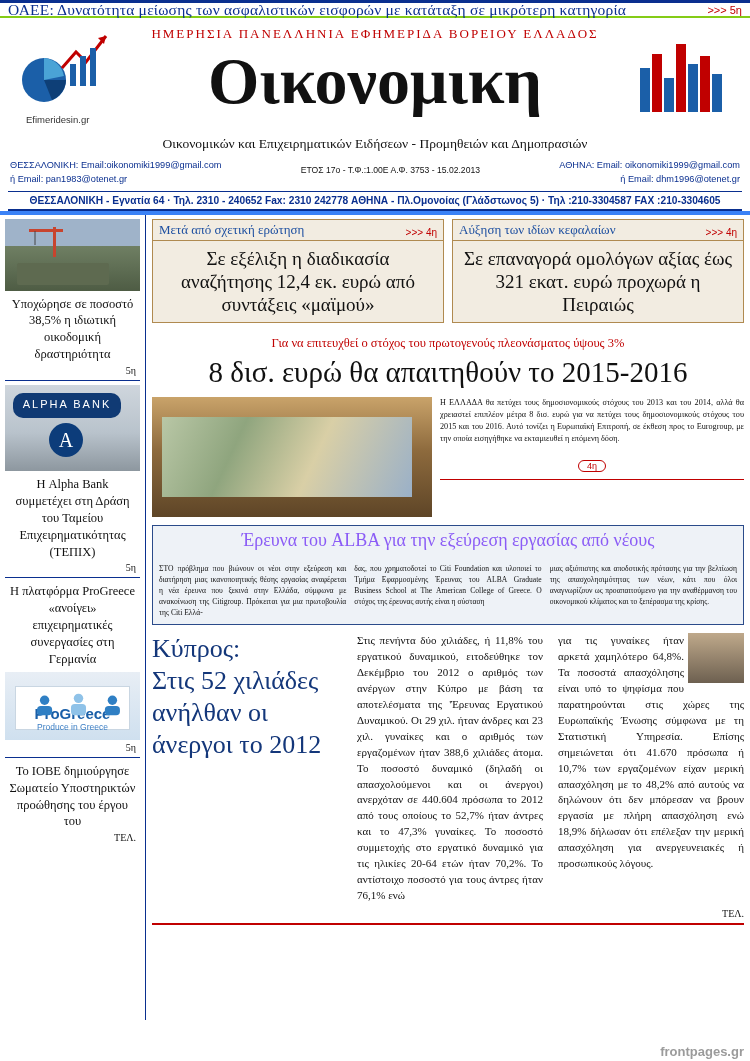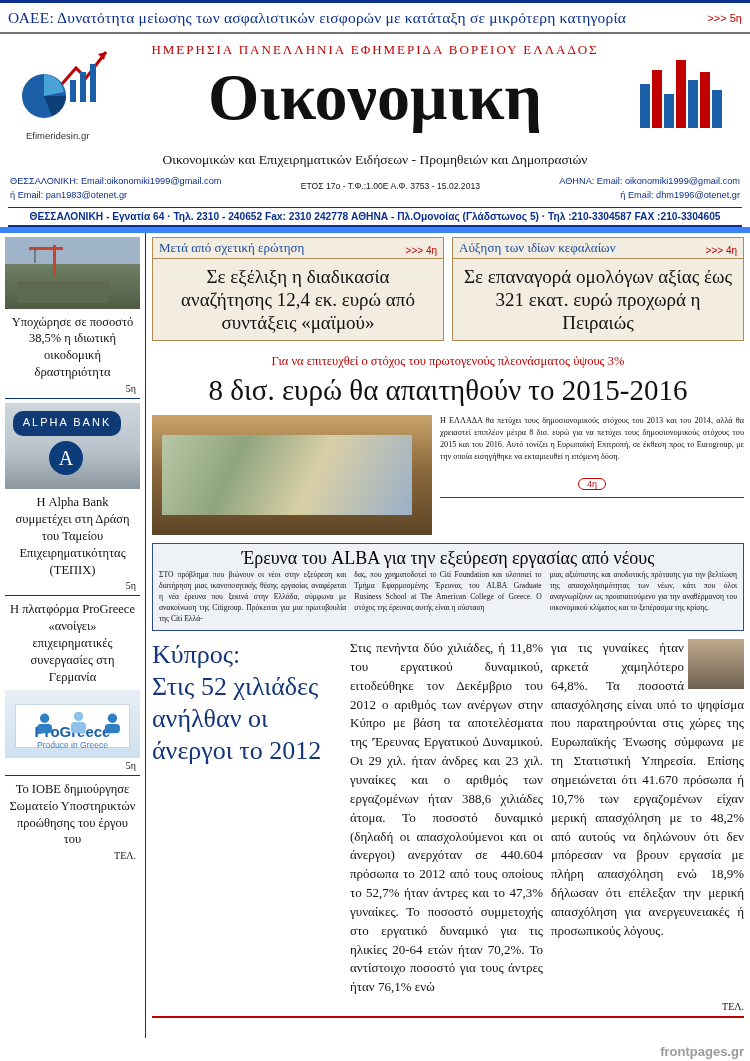--- a/index.html
+++ b/index.html
@@ -10,22 +10,22 @@
     background: #ffffff;
     font-family: "Liberation Serif", serif;
     color: #111;
     overflow: hidden;
     position: relative;
   }
 
   
   .topbar {
     border-top: 3px solid #0a2f8f;
-    border-bottom: 2px solid #737373;
-    height: 34px;
+    border-bottom: 2px solid #84cc16;
+    height: 18px;
     display: flex;
     align-items: center;
     padding: 0 8px;
     background: #fff;
   }
   .topbar .txt {
     color: #0a2f8f;
     font-size: 15.5px;
     letter-spacing: .2px;
     white-space: nowrap;
@@ -35,21 +35,21 @@
     color: #c00000;
     font-size: 11px;
     font-family: "Liberation Sans", sans-serif;
     white-space: nowrap;
   }
 
   
   .masthead {
     position: relative;
     padding: 4px 8px 0 8px;
-    border-bottom: 6px solid #3b82f6;
+    border-bottom: 4px solid #3b82f6;
   }
   .subhead-top {
     text-align: center;
     color: #c00000;
     font-size: 13px;
     letter-spacing: 2px;
     margin-top: 4px;
     font-family: "Liberation Serif", serif;
   }
   .title-row {
@@ -257,40 +257,40 @@
   .hr-red { border:0; border-top:1px solid #c00000; margin:6px 0 0 0;}
 
   
   .albabox {
     border: 1.5px solid #2b4b8a;
     background: #eef2f7;
     margin-top: 8px;
     padding: 4px 6px 6px 6px;
   }
   .albabox h3 {
-    margin: 0 0 0 0;
+    margin: 0 0 12px 0;
     text-align: center;
     font-size: 18px;
-    color: #000000;
+    color: #8b5cf6;
     font-weight: normal;
   }
   .cols3 { display: flex; gap: 8px; }
   .cols3 .c { flex: 1; font-size: 7.6px; line-height: 1.45; text-align: justify; color:#111;}
 
   
   .bottomrow { display: flex; gap: 8px; margin-top: 8px; }
   .cyprus {
     width: 190px;
     color: #14377a;
     font-size: 26px;
     line-height: 32px;
   }
   .cyprus .lbl { color:#14377a; }
   .cy-text { flex: 1; display: flex; gap: 8px; }
-  .cy-text .c { flex:1; font-size: 13px; line-height:1.45; text-align: justify; }
+  .cy-text .c { flex:1; font-size: 11px; line-height:1.45; text-align: justify; margin-left: 7px; }
   .soldier {
     width: 56px; height: 50px; float: right; margin: 0 0 3px 4px;
     background: linear-gradient(#bfa98b, #6d6050);
   }
   .tel { text-align:right; font-size:10px; margin-top:4px; }
 
   .footer-rule { border:0; border-top:2px solid #c00000; margin-top:4px;}
   .frontpages {
     position:absolute; right:6px; bottom:2px;
     font-family:"Liberation Sans", sans-serif;

